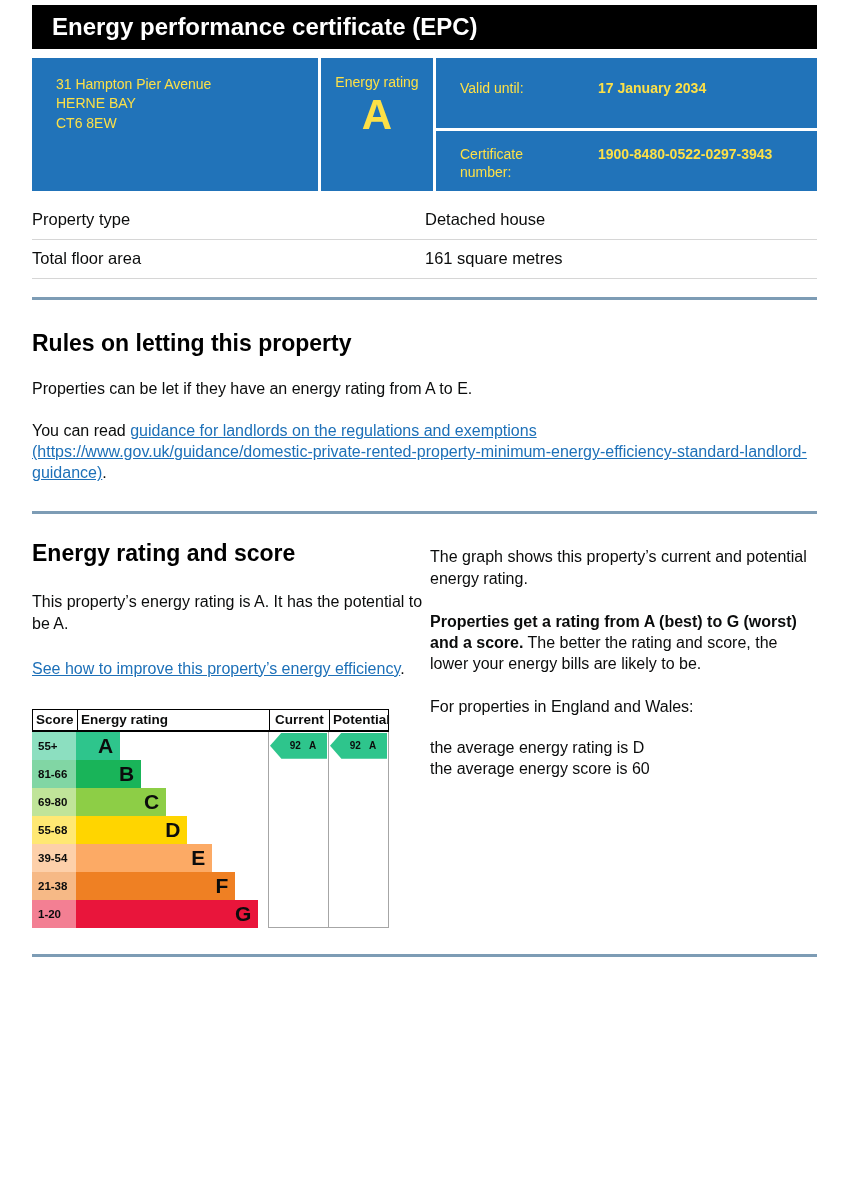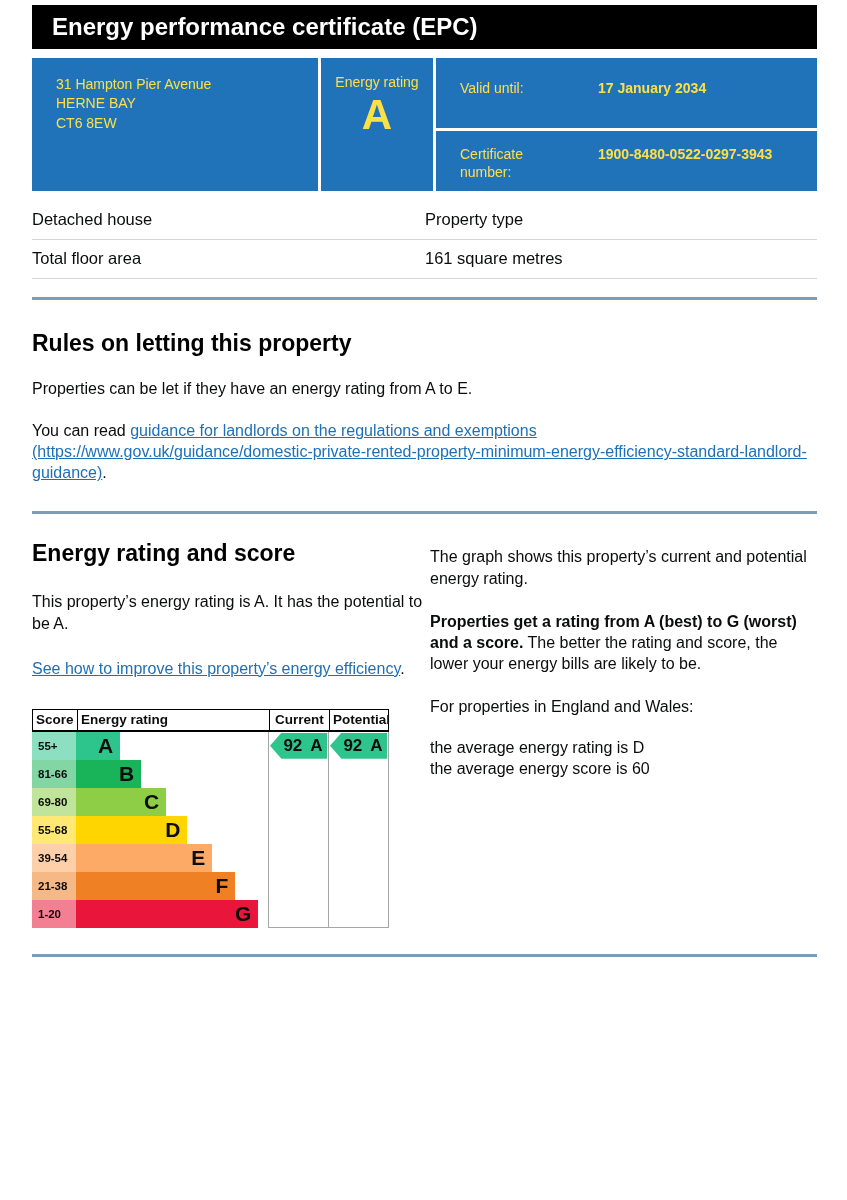--- a/index.html
+++ b/index.html
@@ -94,21 +94,21 @@
   .pointer-cell {
     border-left:1px solid #a6a6a6;
     display:flex; align-items:center; justify-content:center;
   }
   .pointer-cell.last { border-right:1px solid #a6a6a6; }
   .chart-row:last-child .pointer-cell { border-bottom:1px solid #a6a6a6; }
   .rating-arrow {
     width:57px; height:26px;
     clip-path:polygon(0 50%, 20% 0, 100% 0, 100% 100%, 20% 100%);
     display:flex; align-items:center; justify-content:center;
-    gap:8px; font-weight:bold; font-size:17px; padding-left:9px;
+    gap:8px; font-weight:bold; font-size:10px; padding-left:9px;
   }
   hr.bottom-divider { margin-top:26px; }
 </style>
 </head>
 <body>
 
 <div class="page">
 
   <header class="titlebar">Energy performance certificate (EPC)</header>
 
@@ -129,22 +129,22 @@
       </div>
       <div class="blue-box validity-row row-bottom">
         <span class="validity-label">Certificate number:</span>
         <span class="validity-value">1900-8480-0522-0297-3943</span>
       </div>
     </div>
   </section>
 
   <section class="property-table">
     <div class="property-row">
+      <span>Property type</span>
       <span>Detached house</span>
-      <span>Property type</span>
     </div>
     <div class="property-row">
       <span>Total floor area</span>
       <span>161 square metres</span>
     </div>
   </section>
 
   <hr class="section-divider">
 
   <section class="rules-section">

